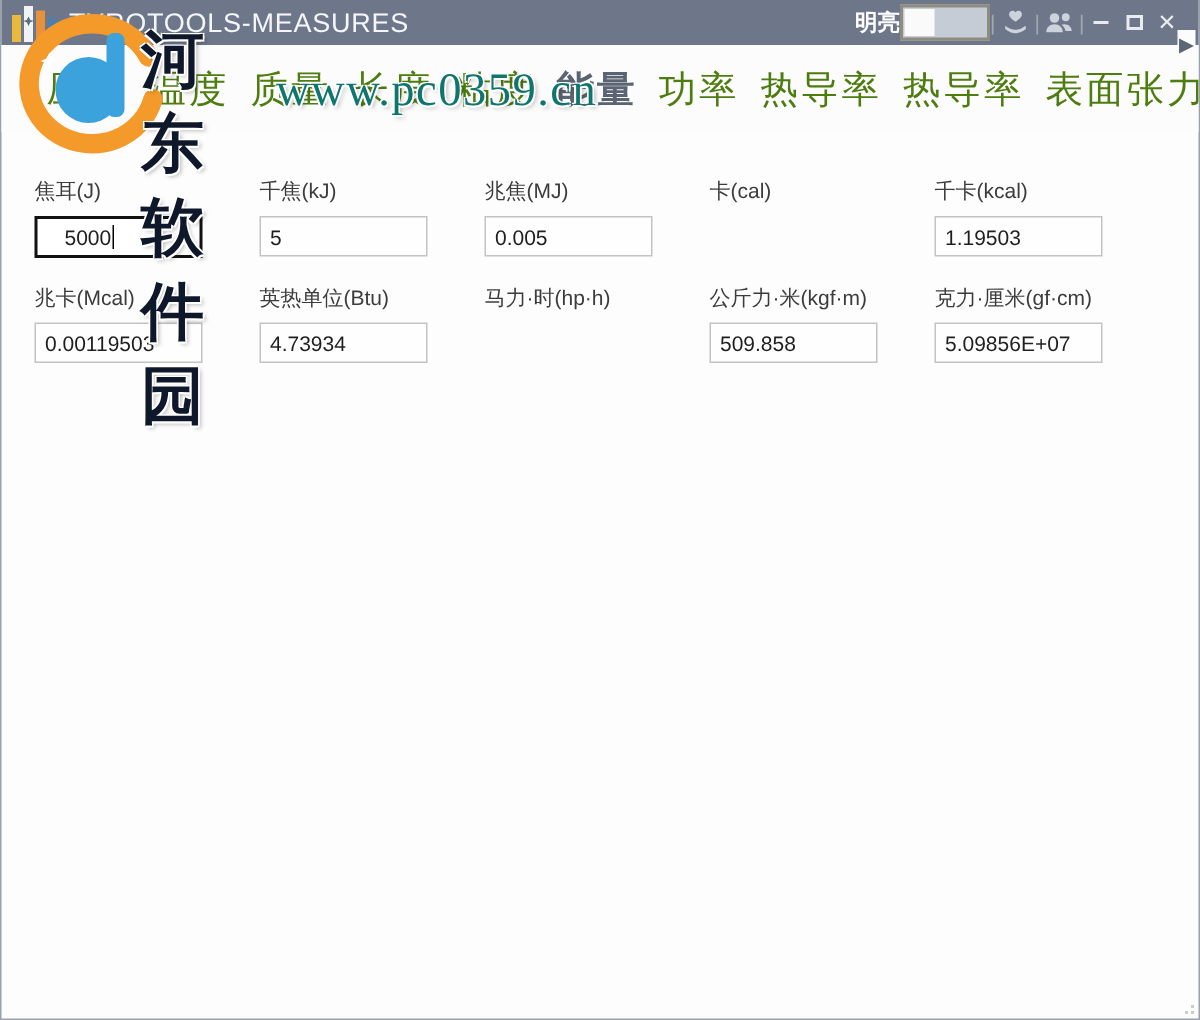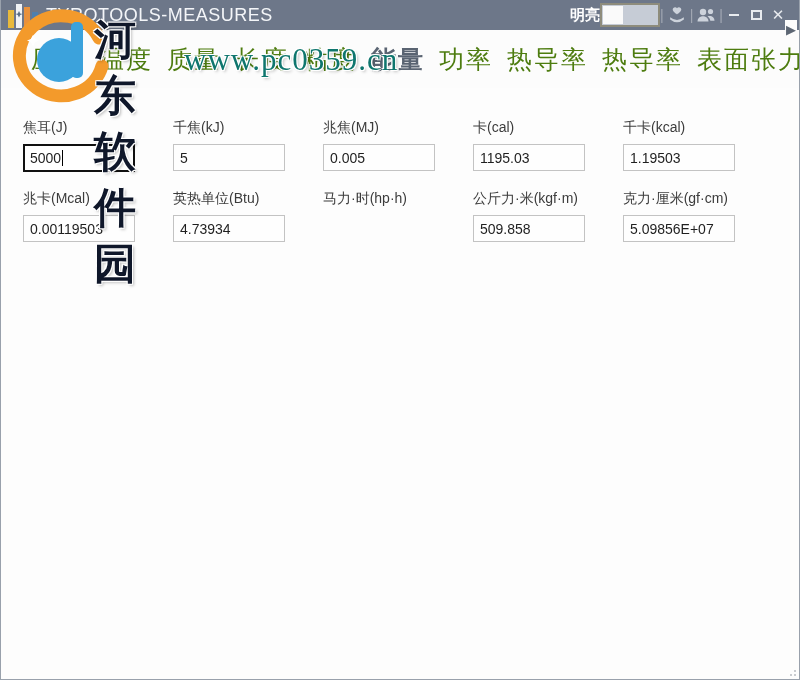--- a/index.html
+++ b/index.html
@@ -39,21 +39,21 @@
   #tabs-overflow { position:absolute; right:2px; top:20px; color:#5d6673; font-size:13px;
     cursor:pointer; background:#fcfcfc; padding:2px 1px; }
 
   
   #fields { position:absolute; top:114px; left:22px; width:760px;
     display:grid; grid-template-columns:repeat(5,150px); grid-auto-rows:71px; }
   .field-label { font-size:14px; line-height:18px; color:#3c3c3c; margin:4px 0 8px; }
   .field-input { width:112px; height:27px; border:1px solid #c3c3c3; background:#fefefe;
     font-size:14px; padding:0 6px; color:#1f1f1f; font-family:inherit; }
   .input-focused { width:112px; height:28px; border:2px solid #111; background:#fff;
-    display:flex; align-items:center; padding:0 5px; font-size:14px; color:#1f1f1f; }
+    display:flex; align-items:center; padding:0 18px; font-size:14px; color:#1f1f1f; }
   .caret { display:inline-block; width:1px; height:16px; background:#000; margin-left:1px; }
 
   
   #watermark { position:absolute; top:0; left:0; pointer-events:none; }
   #wm-logo { position:absolute; left:2px; top:8px; }
   #wm-name { position:absolute; left:55px; top:12px; font-size:42px; font-weight:700;
     color:#0f172a; letter-spacing:2px;
     text-shadow:-1px -1px 0 #fff,1px -1px 0 #fff,-1px 1px 0 #fff,1px 1px 0 #fff,2px 2px 3px rgba(0,0,0,.25);margin-left:38px; }
   #wm-url { position:absolute; left:183px; top:42px; font-size:31px; font-weight:400;
     font-family:"Liberation Serif","DejaVu Serif",serif; color:#0f766e; letter-spacing:1px;
@@ -144,21 +144,20 @@
       <input class="field-input" value="5" style="">
     </div>
 
     <div class="cell">
       <div class="field-label">兆焦(MJ)</div>
       <input class="field-input" value="0.005" style="">
     </div>
 
     <div class="cell">
       <div class="field-label">卡(cal)</div>
-      <input class="field-input" value="1195.03" style="">
     </div>
 
     <div class="cell">
       <div class="field-label">千卡(kcal)</div>
       <input class="field-input" value="1.19503" style="">
     </div>
 
     <div class="cell">
       <div class="field-label">兆卡(Mcal)</div>
       <input class="field-input" value="0.00119503" style="">

